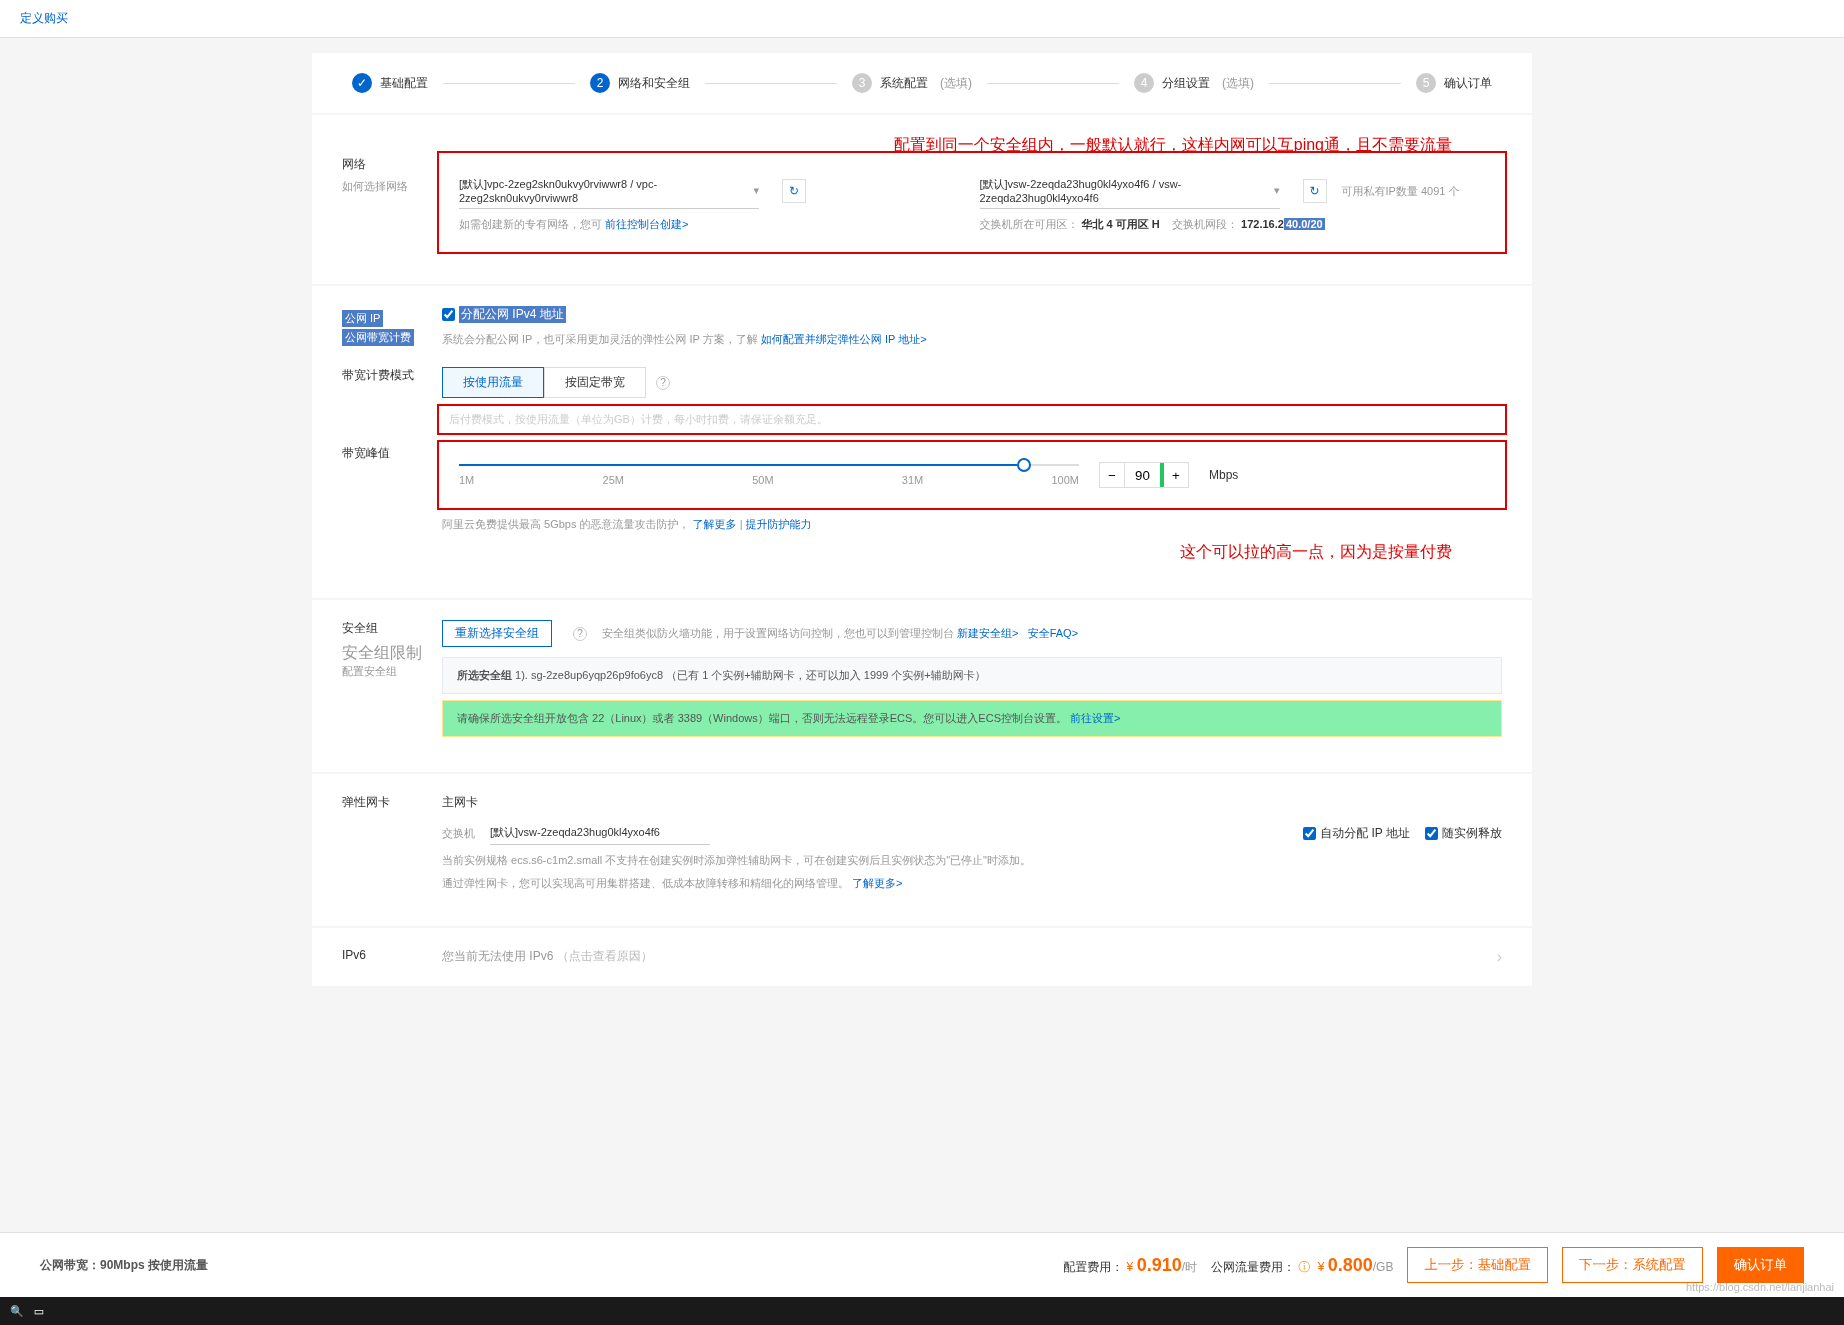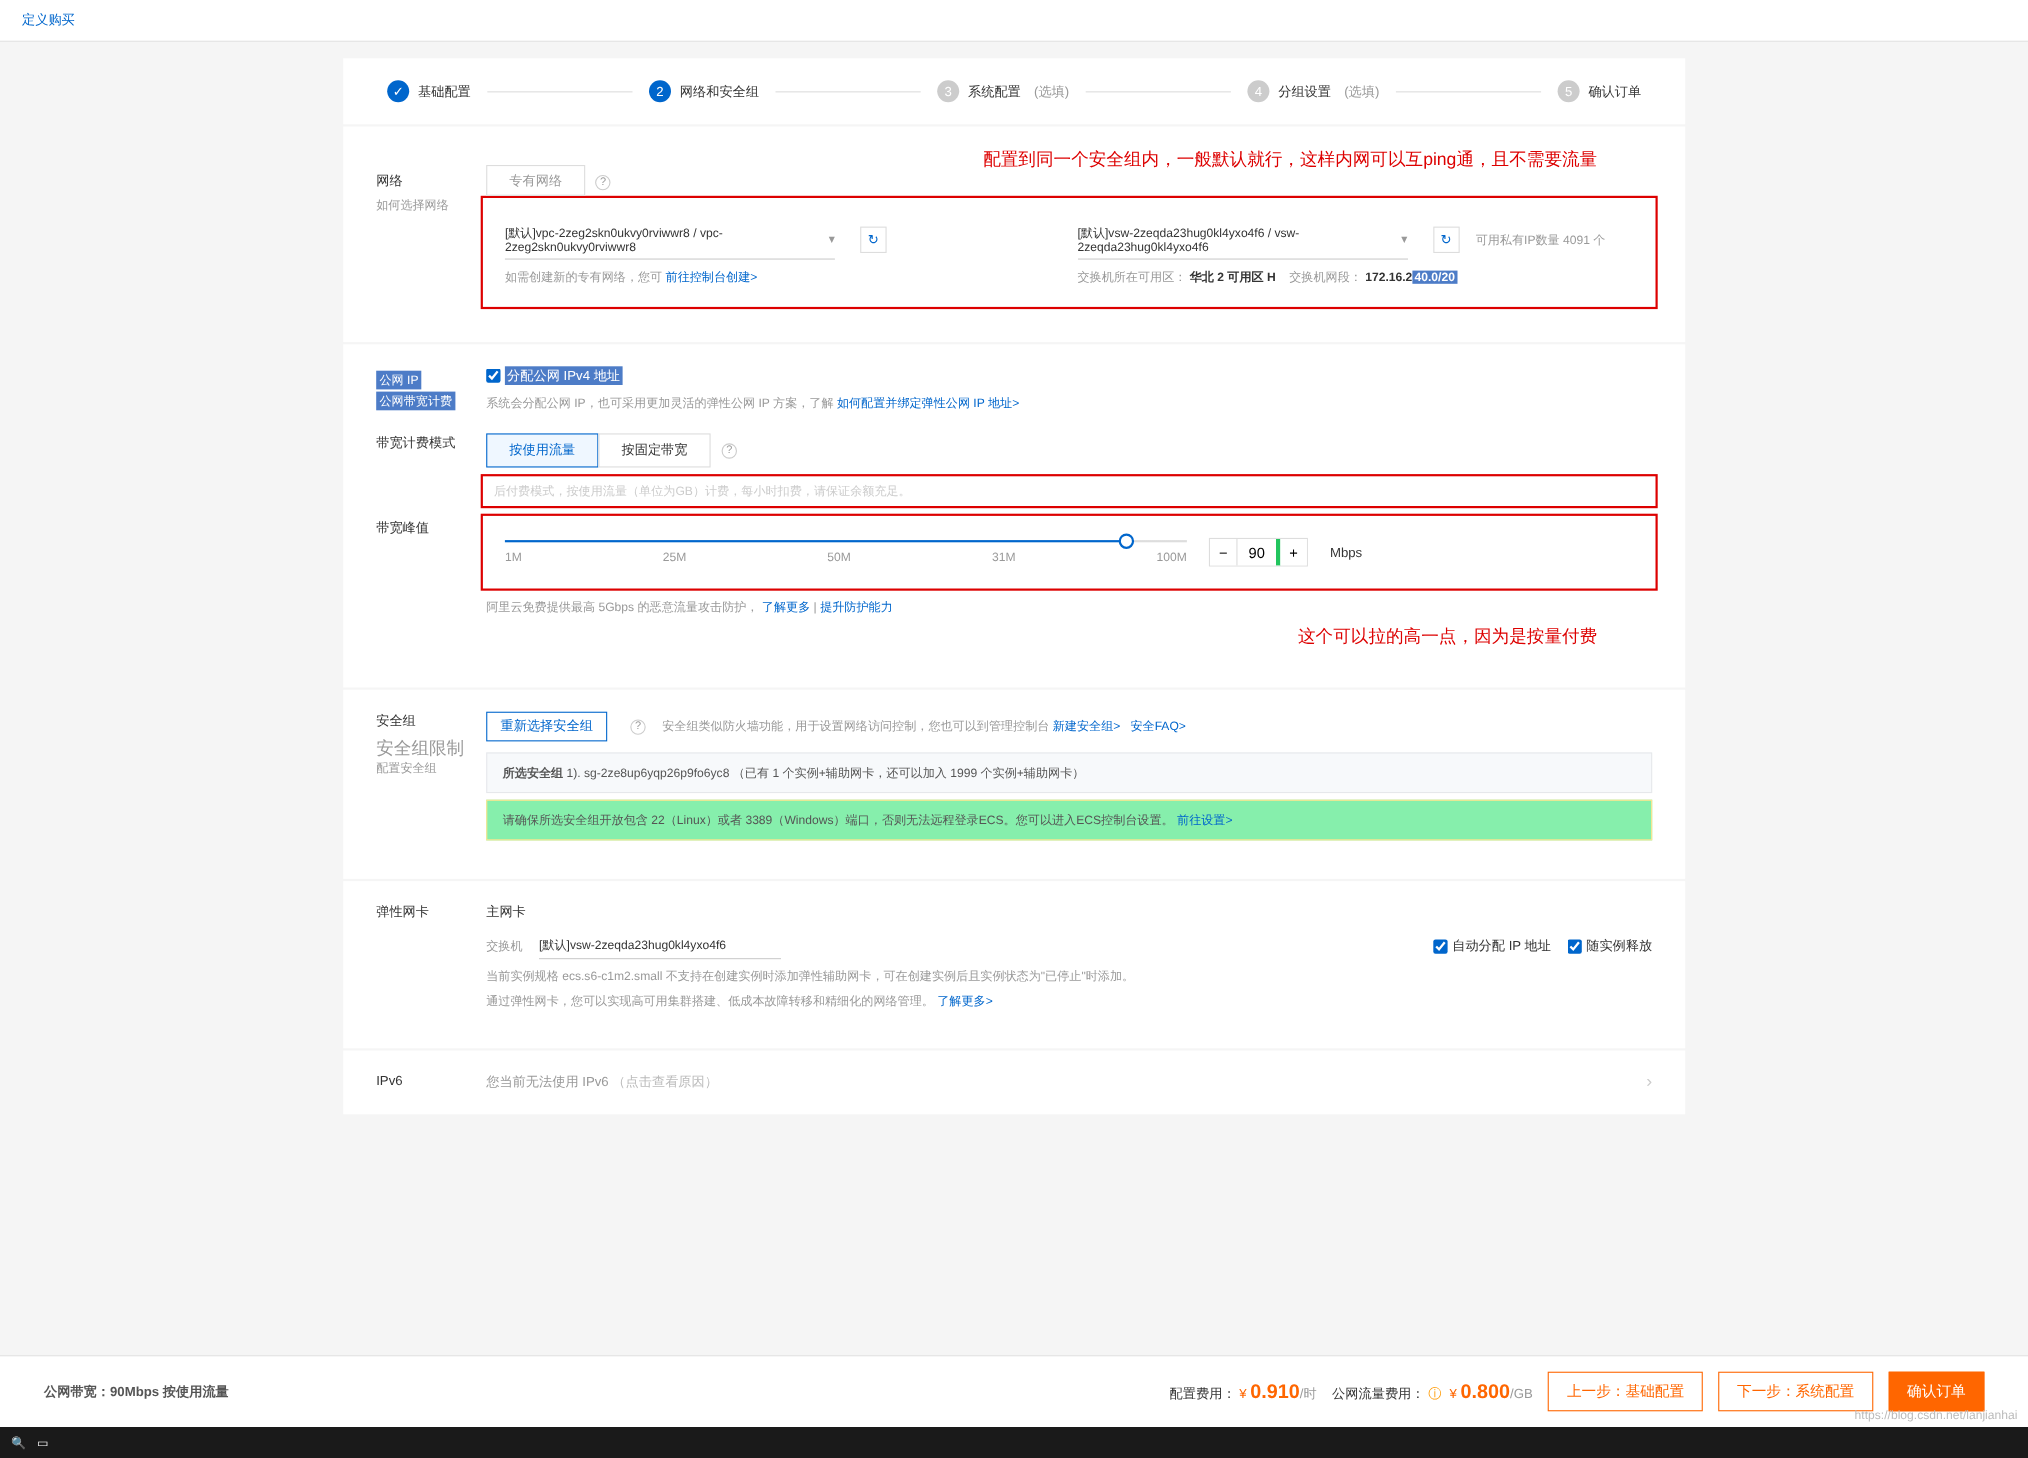--- a/index.html
+++ b/index.html
@@ -98,24 +98,20 @@
   </div>
 
   <div class="panel">
     <div class="annotation">配置到同一个安全组内，一般默认就行，这样内网可以互ping通，且不需要流量</div>
     <div class="row">
       <div class="row-label">
         <div>网络</div>
         <div class="row-sublabel" style="color:#999;margin-top:6px">如何选择网络</div>
       </div>
       <div class="row-content">
-        <div style="margin-bottom:10px;">
-          <span class="btn-tab disabled">专有网络</span>
-          <span class="help-icon">?</span>
-        </div>
         <div class="redbox">
           <div class="flex-row" style="align-items:flex-start;">
             <div style="flex:1">
               <div class="flex-row">
                 <div class="dropdown">
                   <span class="dropdown-text">[默认]vpc-2zeg2skn0ukvy0rviwwr8 / vpc-2zeg2skn0ukvy0rviwwr8</span>
                   <span class="dropdown-caret">▾</span>
                 </div>
                 <span class="icon-refresh">↻</span>
               </div>
@@ -128,21 +124,21 @@
               <div class="flex-row">
                 <div class="dropdown">
                   <span class="dropdown-text">[默认]vsw-2zeqda23hug0kl4yxo4f6 / vsw-2zeqda23hug0kl4yxo4f6</span>
                   <span class="dropdown-caret">▾</span>
                 </div>
                 <span class="icon-refresh">↻</span>
                 <span style="color:#999;font-size:11px">可用私有IP数量 4091 个</span>
               </div>
               <div class="help-text">
                 <span>交换机所在可用区：</span>
-                <b style="color:#333">华北 2 可用区 H</b>
+                <b style="color:#333">华北 4 可用区 H</b>
                 &nbsp;&nbsp;
                 <span>交换机网段：</span>
                 <b style="color:#333"><span>172.16.2</span><span class="sel-highlight">40.0/20</span></b>
               </div>
             </div>
           </div>
         </div>
       </div>
     </div>
   </div>

